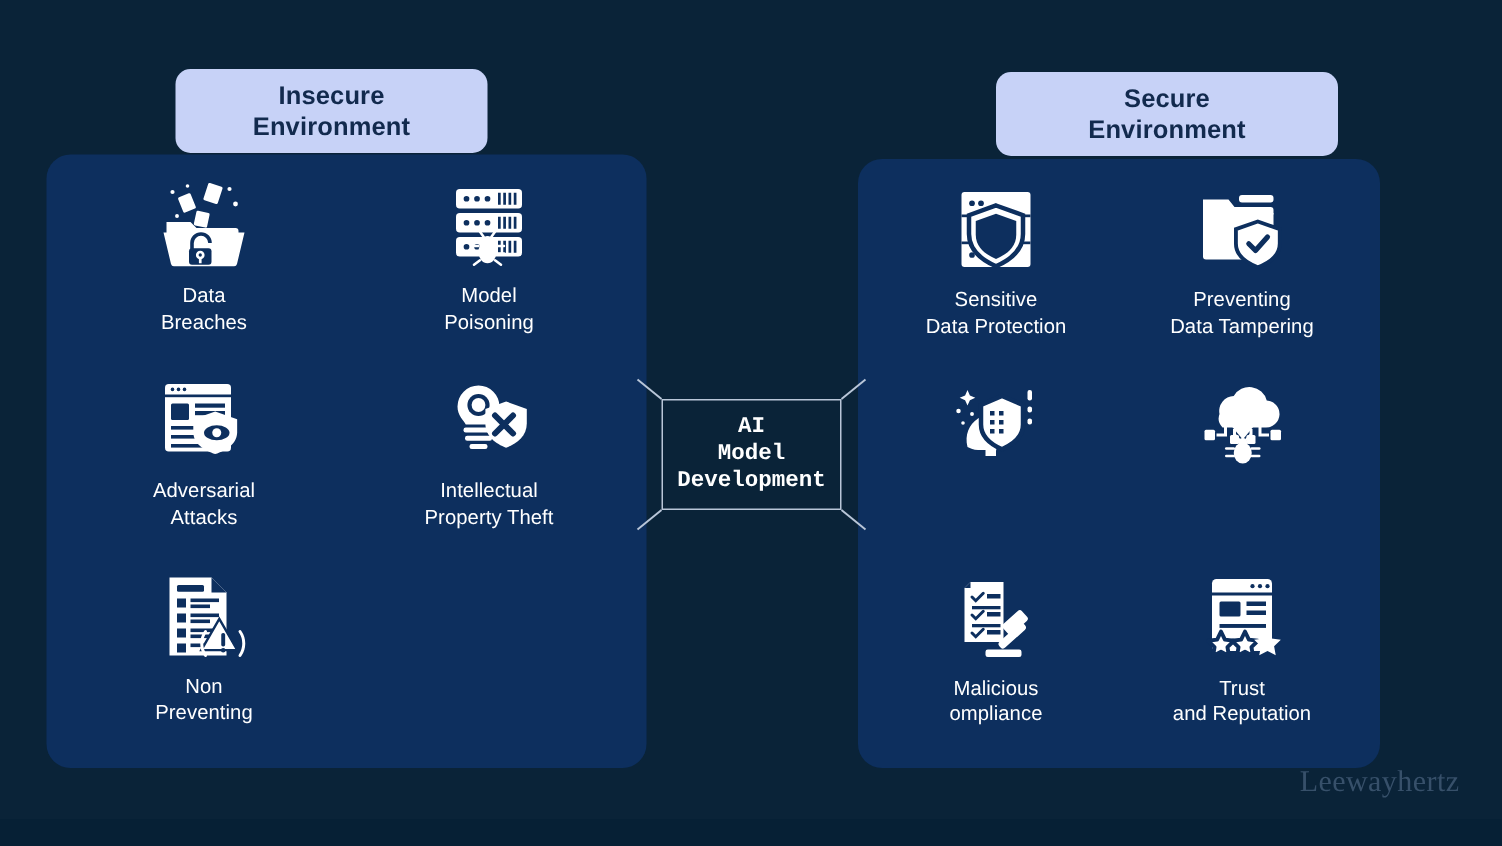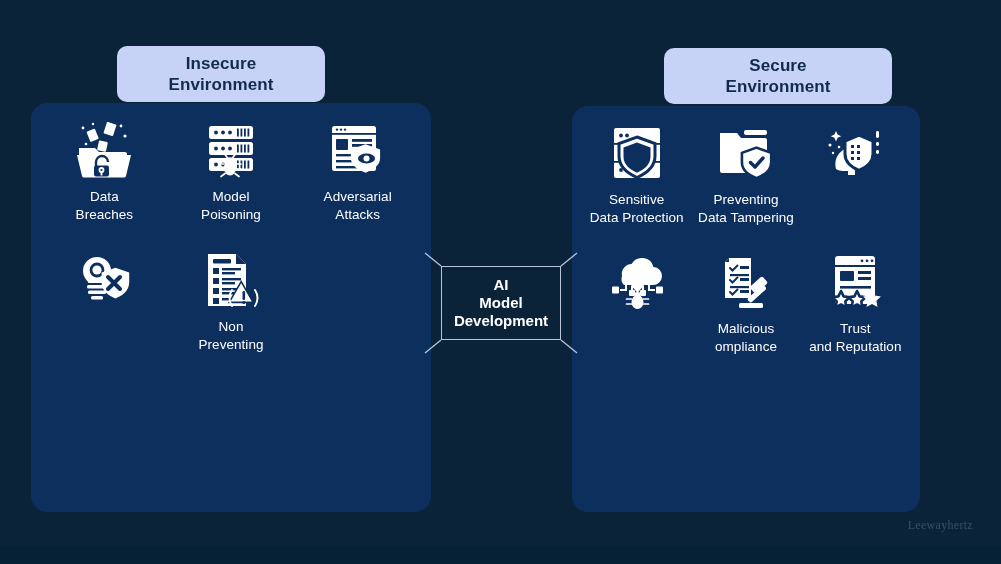--- a/index.html
+++ b/index.html
@@ -51,21 +51,21 @@
     border-radius: 16px;
     z-index: 3;
   }
   #panel-insecure { left: 31px;  top: 103px; width: 400px; height: 409px; }
   #panel-secure   { left: 572px; top: 106px; width: 348px; height: 406px; }
 
   .grid {
     position: absolute;
     inset: 0;
     display: grid;
-    grid-template-columns: 1fr 1fr 1fr;
+    grid-template-columns: 1fr 1fr;
     grid-template-rows: 1fr 1fr 1fr;
     padding: 8px 10px 10px 10px;
     box-sizing: border-box;
   }
   .cell {
     display: flex;
     flex-direction: column;
     align-items: center;
     justify-content: flex-start;
     padding-top: 8px;
@@ -110,37 +110,38 @@
     justify-content: center;
     background: transparent;
   }
   #center-box .txt {
     color: #ffffff;
     font-weight: bold;
     font-size: 15px;
     line-height: 1.22;
     text-align: center;
     white-space: pre-line;
+    font-family: Liberation Mono, monospace;
   }
   #center-node .corner-svg {
     position: absolute;
     left: 0; top: 0;
     width: 136px;
     height: 92px;
     overflow: visible;
   }
 
   
   #watermark {
     position: absolute;
     right: 28px;
     bottom: 31px;
     color: #37506a;
     font-family: "Liberation Serif", "DejaVu Serif", serif;
-    font-size: 12px;
+    font-size: 20px;
     letter-spacing: 0.3px;
     z-index: 7;
   }
 
   
   #bottom-band {
     position: absolute;
     left: 0;
     bottom: 0;
     width: 1001px;
@@ -289,20 +290,22 @@
             </g>
             <circle cx="22" cy="18" r="4.6" fill="#ffffff"></circle>
 
             <path d="M40 14 l15 5.4 v10.5 c0 9.5 -7.6 14.6 -15 17.6 c-7.4 -3 -15 -8.1 -15 -17.6 V19.4 z" transform="translate(-1,0) scale(0.92) translate(5,3)"></path>
             <g stroke="#0d2f5e" stroke-width="4" stroke-linecap="round">
               <path d="M33 25 l12 12"></path>
                 <path d="M45 25 l-12 12"></path>
             </g>
           </svg>
         </span>
+        <span class="lbl">Intellectual
+Property Theft</span>
       </div>
 
       <div class="cell">
         <span class="ico">
           <svg width="58" height="56" viewBox="0 0 58 56" fill="#ffffff">
             <path d="M6 2 h28 l10 10 v42 H6 z"></path>
             <path d="M34 2 l10 10 h-10 z" fill="#0d2f5e"></path>
             <g fill="#0d2f5e">
               <rect x="11" y="7" width="18" height="4.5" rx="1"></rect>
               <rect x="11" y="16" width="6" height="6"></rect>

